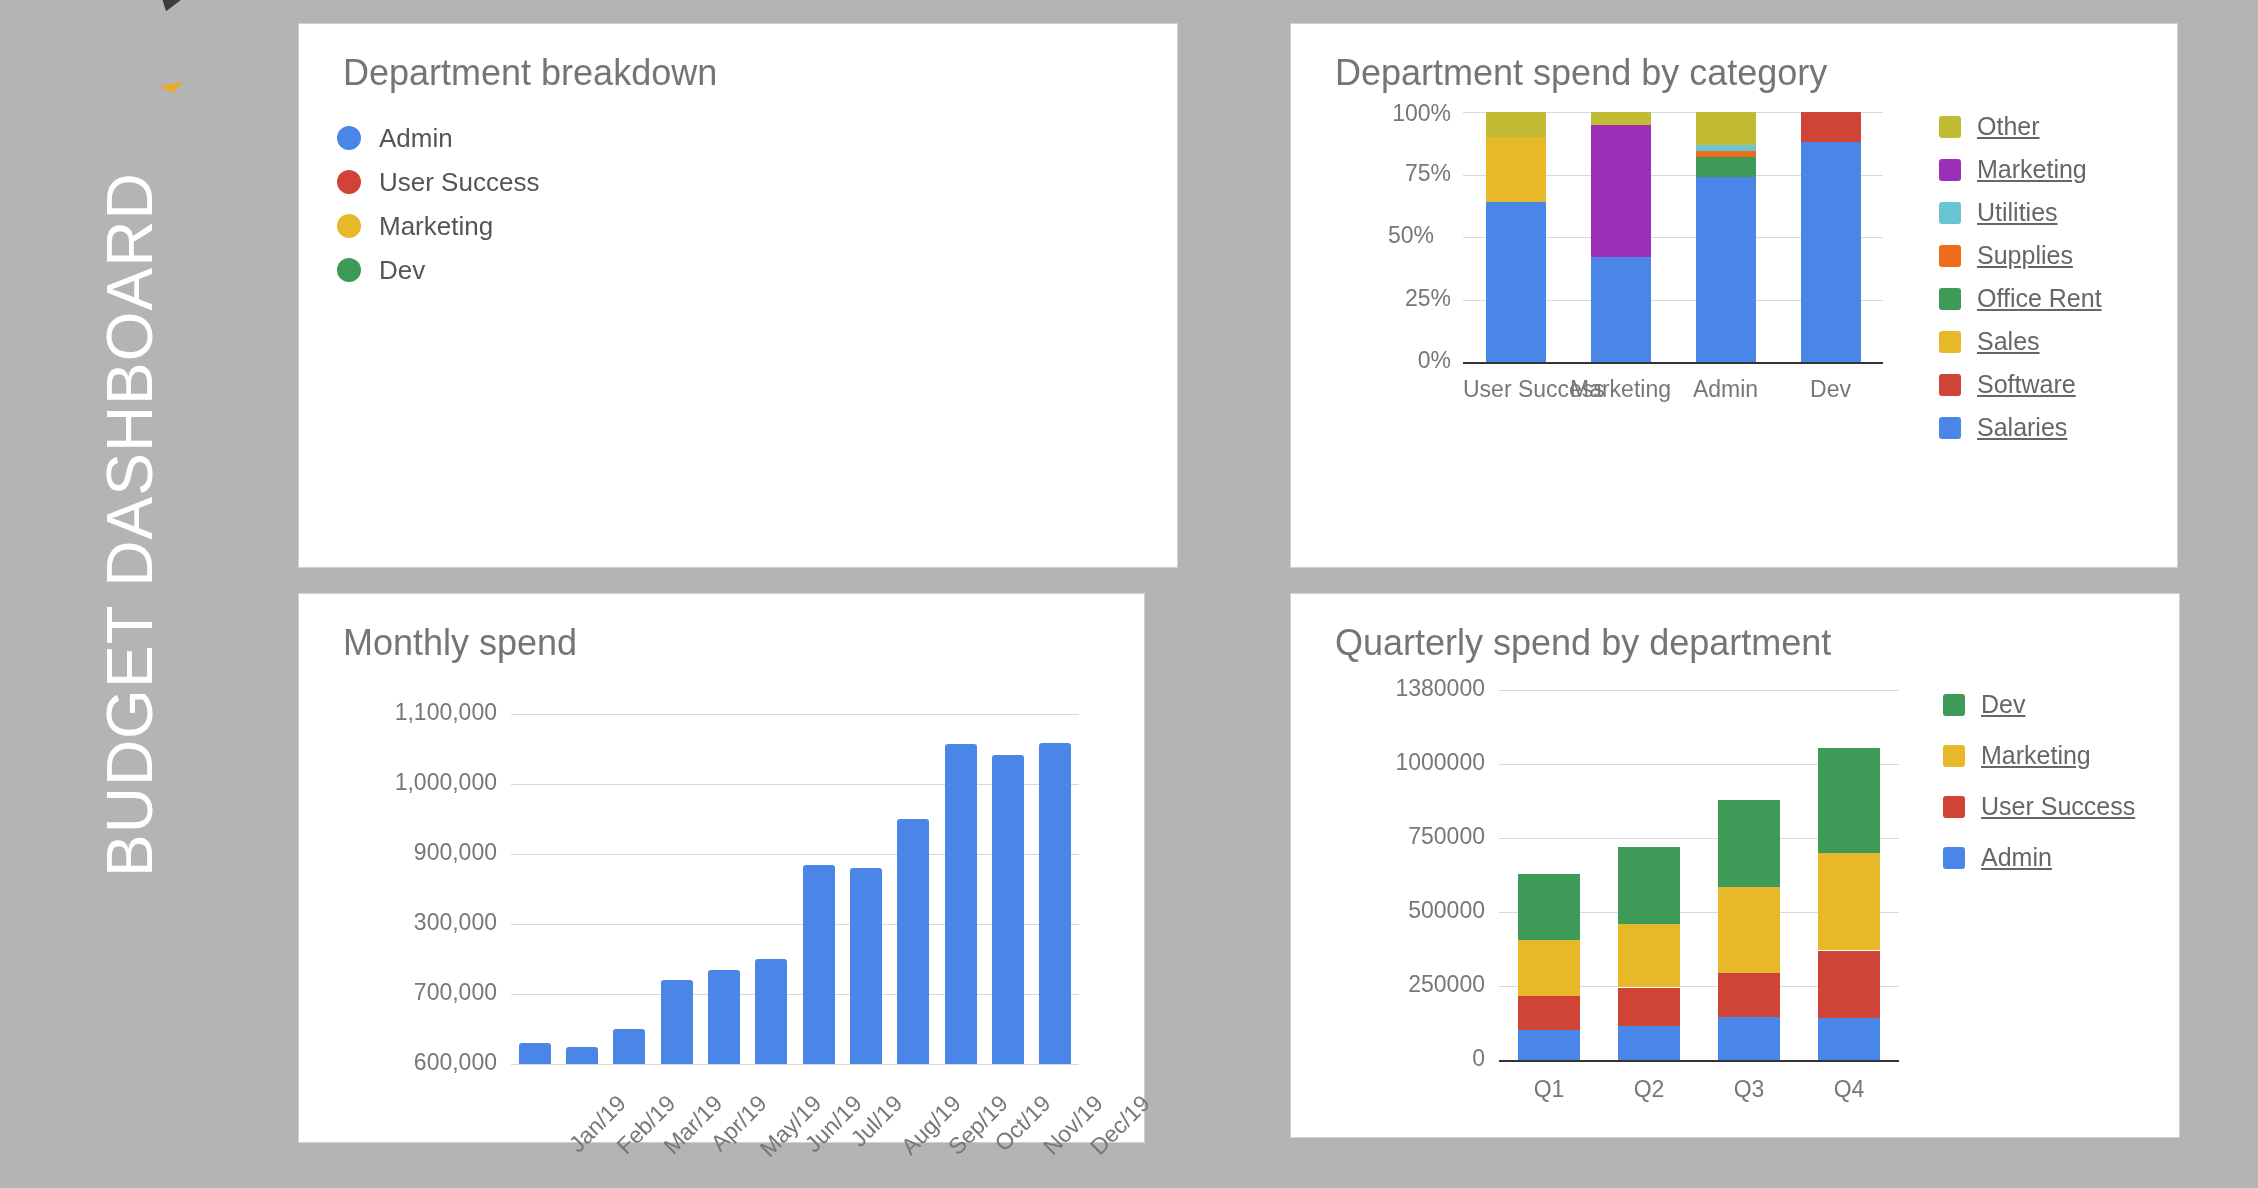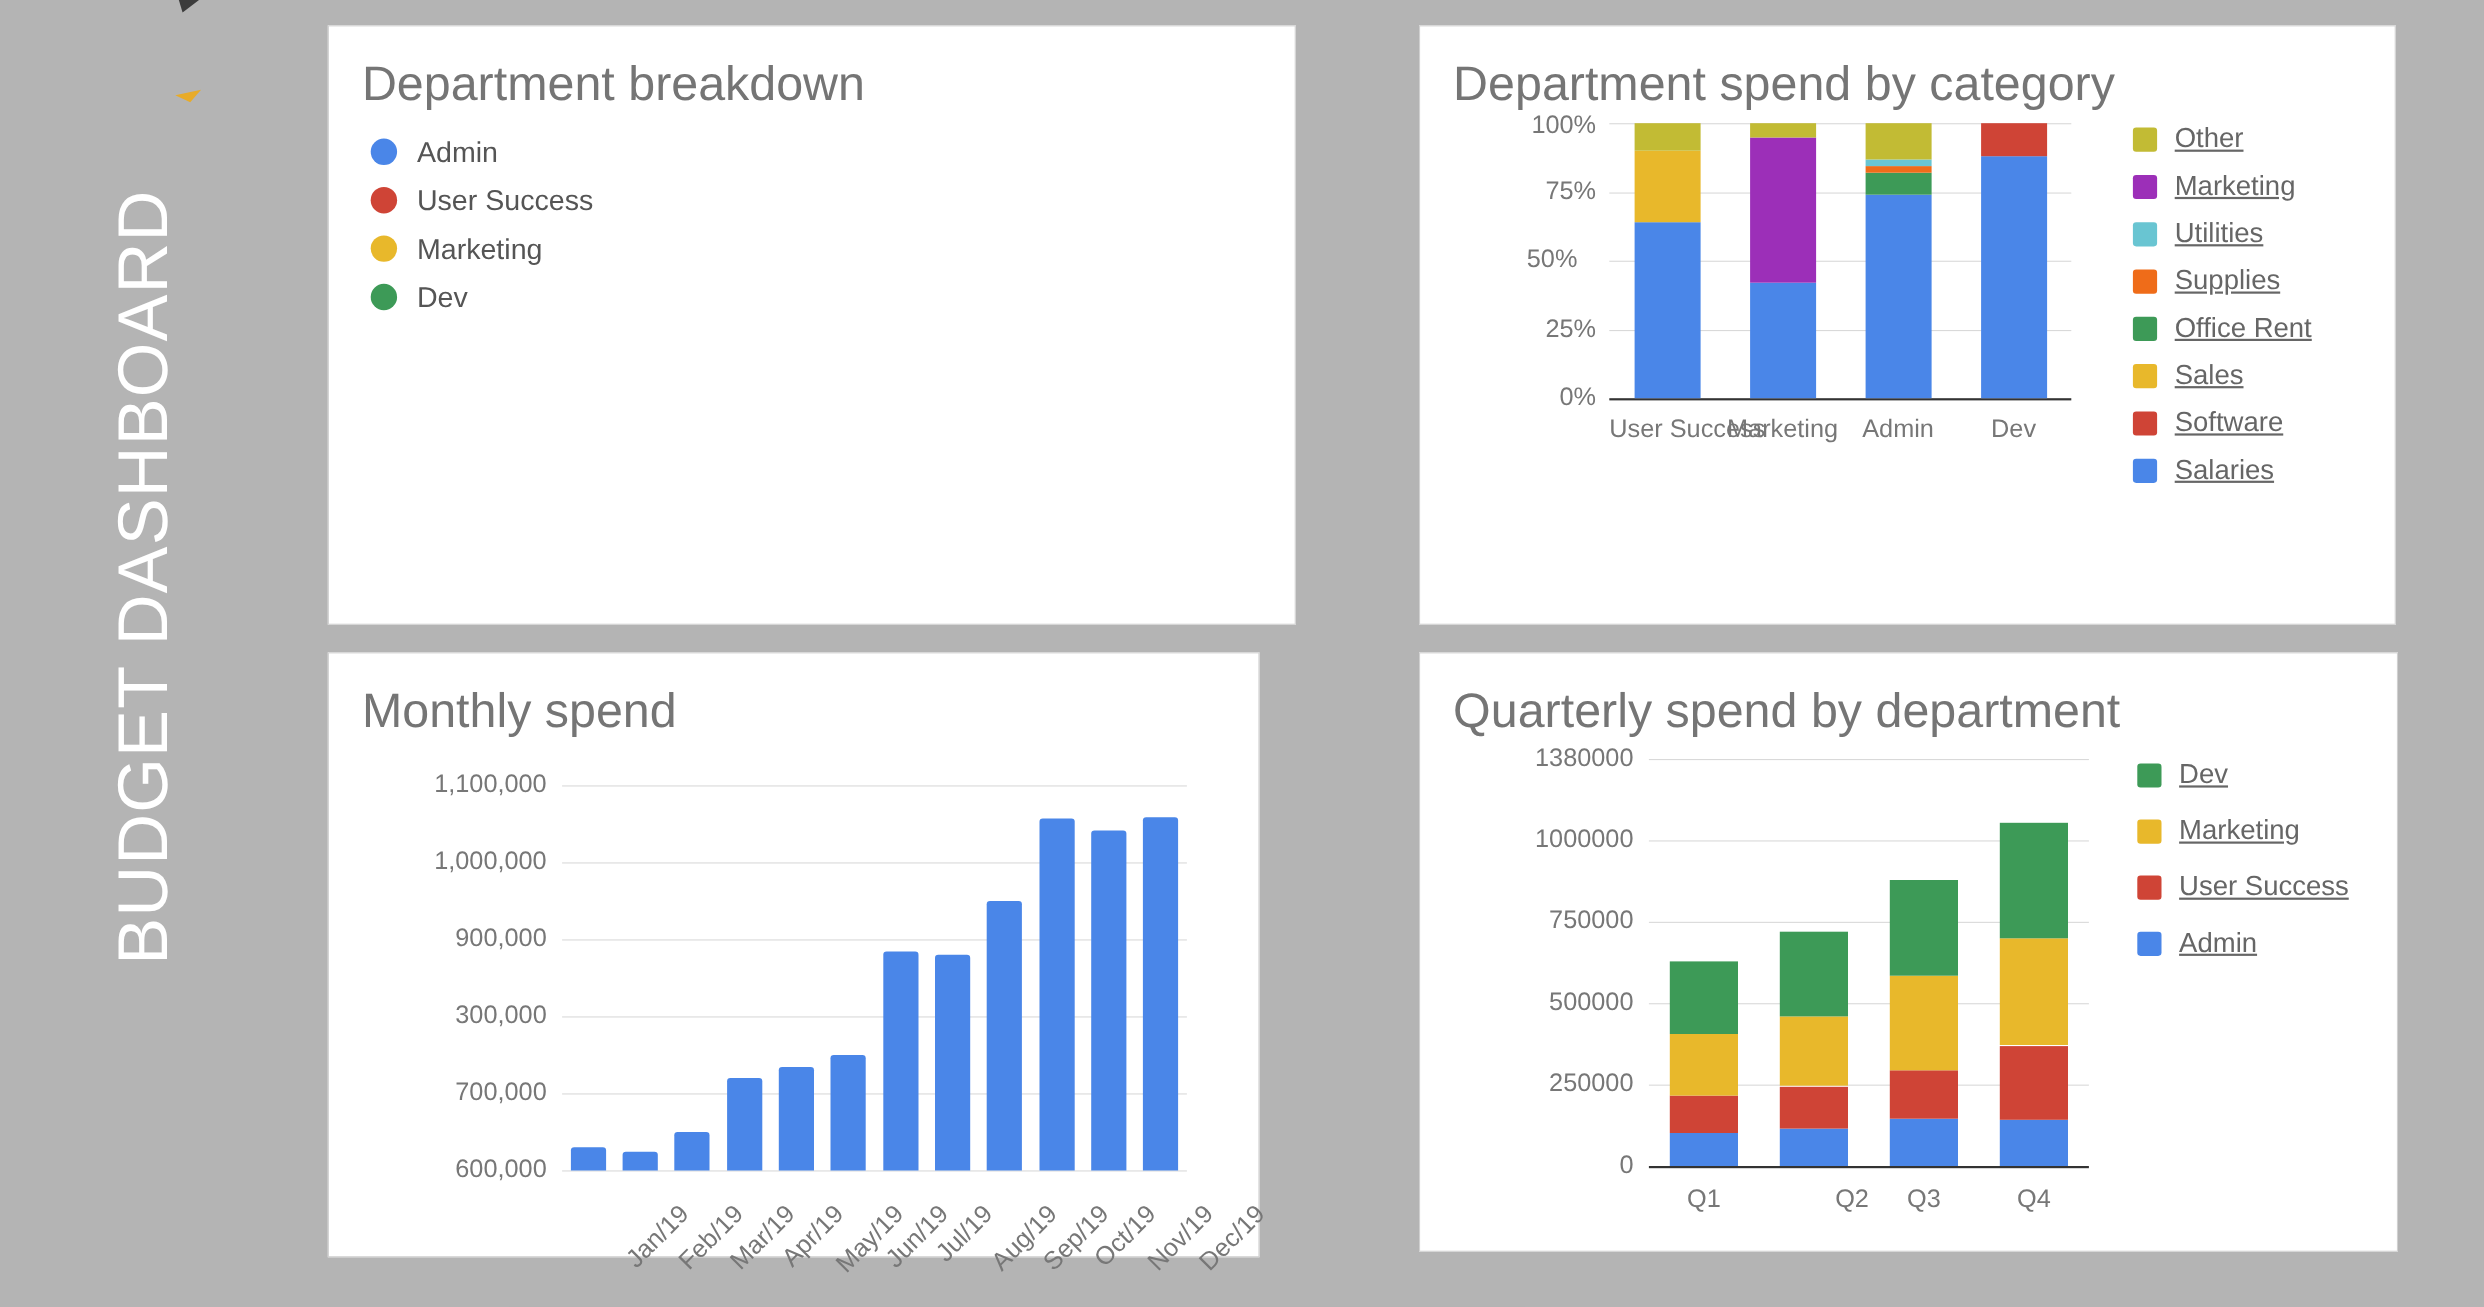--- a/index.html
+++ b/index.html
@@ -32,22 +32,22 @@
   .card{
     position:absolute;background:#ffffff;border:1px solid #d0d0d0;
     box-sizing:border-box;
   }
   #card-pie{left:298px;top:23px;width:880px;height:545px;}
   #card-catspend{left:1290px;top:23px;width:888px;height:545px;}
   #card-monthly{left:298px;top:593px;width:847px;height:550px;}
   #card-quarterly{left:1290px;top:593px;width:890px;height:545px;}
 
   .chart-title{
-    color:#757575;font-size:44px;font-weight:400;
-    margin:28px 0 0 30px;white-space:nowrap;
+    color:#757575;font-size:36px;font-weight:400;
+    margin:28px 0 0 44px;white-space:nowrap;
   }
   
   .pie-legend{position:absolute;left:38px;top:92px;}
   .pie-legend .row{display:flex;align-items:center;height:44px;}
   .pie-legend .dot{width:24px;height:24px;border-radius:50%;margin-right:18px;}
   .pie-legend .lbl{color:#555;font-size:26px;}
   
   .pie-wrap{position:absolute;left:330px;top:88px;width:430px;height:430px;}
   .pie-wrap svg{display:block;}
   .slice-lbl{font-size:27px;font-weight:bold;font-family:"Liberation Sans",sans-serif;}
@@ -240,21 +240,21 @@
         <div class="seg" style="background: rgb(232, 184, 43); height: 56.24px; bottom: 63.64px; left: 0px; position: absolute;"></div>
         <div class="seg" style="background: rgb(61, 154, 87); height: 66.6px; bottom: 119.88px; left: 0px; position: absolute;"></div>
       </div>
       <div class="xtick" style="left: 208px; top: 482px; width: 100px;">Q1</div>
       <div class="bar" style="left: 327px; top: 96px; width: 62px; height: 370px;">
         <div class="seg" style="background: rgb(74, 134, 232); height: 34.04px; bottom: 0px; left: 0px; position: absolute;"></div>
         <div class="seg" style="background: rgb(207, 68, 54); height: 38.48px; bottom: 34.04px; left: 0px; position: absolute;"></div>
         <div class="seg" style="background: rgb(232, 184, 43); height: 63.64px; bottom: 72.52px; left: 0px; position: absolute;"></div>
         <div class="seg" style="background: rgb(61, 154, 87); height: 76.96px; bottom: 136.16px; left: 0px; position: absolute;"></div>
       </div>
-      <div class="xtick" style="left: 308px; top: 482px; width: 100px; text-align: right;">Q2</div>
+      <div class="xtick" style="left: 308px; top: 482px; width: 100px;">Q2</div>
       <div class="bar" style="left: 427px; top: 96px; width: 62px; height: 370px;">
         <div class="seg" style="background: rgb(74, 134, 232); height: 42.92px; bottom: 0px; left: 0px; position: absolute;"></div>
         <div class="seg" style="background: rgb(207, 68, 54); height: 44.4px; bottom: 42.92px; left: 0px; position: absolute;"></div>
         <div class="seg" style="background: rgb(232, 184, 43); height: 85.84px; bottom: 87.32px; left: 0px; position: absolute;"></div>
         <div class="seg" style="background: rgb(61, 154, 87); height: 87.32px; bottom: 173.16px; left: 0px; position: absolute;"></div>
       </div>
       <div class="xtick" style="left: 408px; top: 482px; width: 100px;">Q3</div>
       <div class="bar" style="left: 527px; top: 96px; width: 62px; height: 370px;">
         <div class="seg" style="background: rgb(74, 134, 232); height: 42.328px; bottom: 0px; left: 0px; position: absolute;"></div>
         <div class="seg" style="background: rgb(207, 68, 54); height: 67.192px; bottom: 42.328px; left: 0px; position: absolute;"></div>

